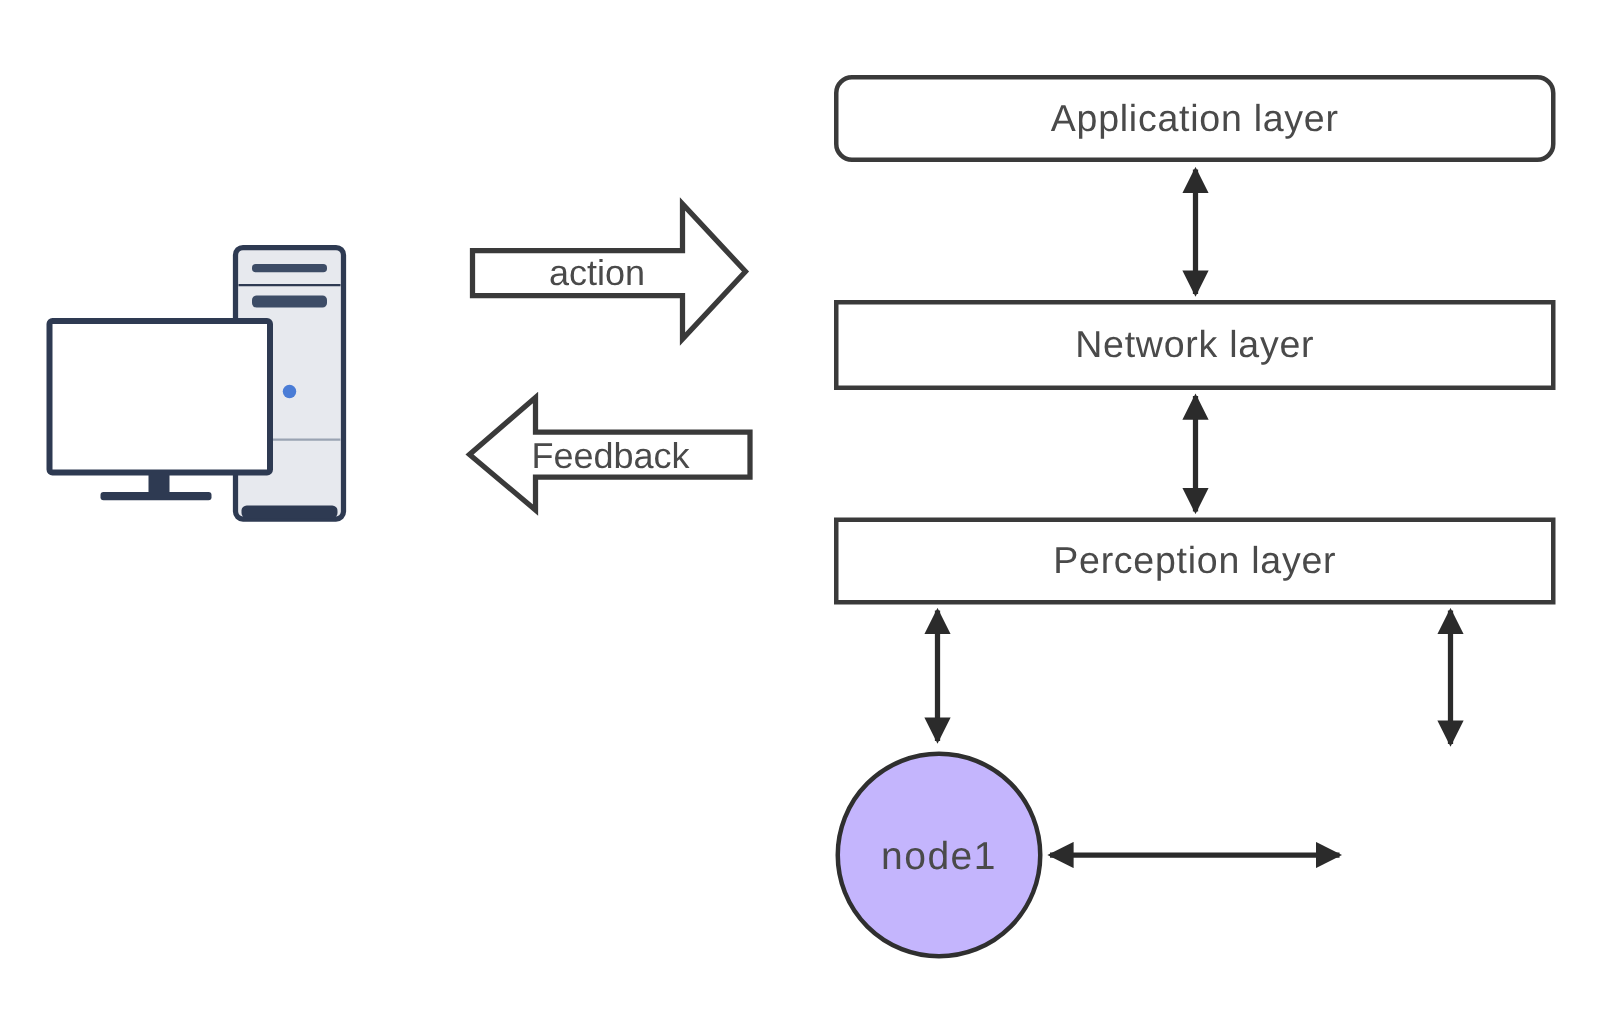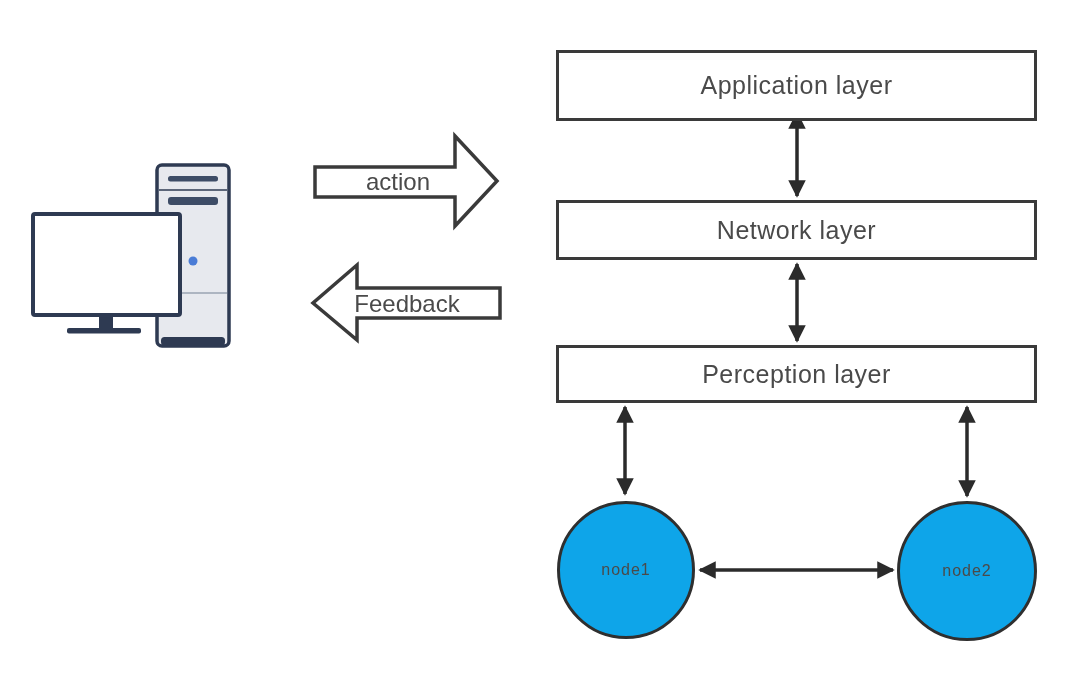--- a/index.html
+++ b/index.html
@@ -27,33 +27,33 @@
     box-sizing: border-box;
     border: 3px solid #3a3a3a;
     background: #ffffff;
     display: flex;
     align-items: center;
     justify-content: center;
     font-size: 25px;
     color: #4a4a4a;
     letter-spacing: 0.5px;
   }
-  #layer-application { top: 50px;  height: 71px; }
+  #layer-application { top: 50px;  height: 58px; border-radius: 12px; }
   #layer-network     { top: 200px; height: 60px; }
   #layer-perception  { top: 345px; height: 58px; }
   .node-circle {
     position: absolute;
     box-sizing: border-box;
     border: 3px solid #2f2f2f;
     border-radius: 50%;
-    background: #0ea5e9;
+    background: #c4b5fd;
     display: flex;
     align-items: center;
     justify-content: center;
-    font-size: 16px;
+    font-size: 26px;
     color: #4a4a4a;
     letter-spacing: 1px;
   }
   #node1 { left: 557px; top: 501px; width: 138px; height: 138px; }
   #node2 { left: 897px; top: 501px; width: 140px; height: 140px; }
   #agent-label {
     position: absolute;
     left: 40px;
     top: 386px;
     width: 180px;
@@ -133,18 +133,15 @@
   <div class="layer-box" id="layer-perception">
     <span>Perception layer</span>
   </div>
   <div class="layer-box" id="layer-network">
     <span>Network layer</span>
   </div>
 
   <div class="node-circle" id="node1">
     <span>node1</span>
   </div>
-  <div class="node-circle" id="node2">
-    <span>node2</span>
-  </div>
 
 
 </div>
 
 </body></html>

